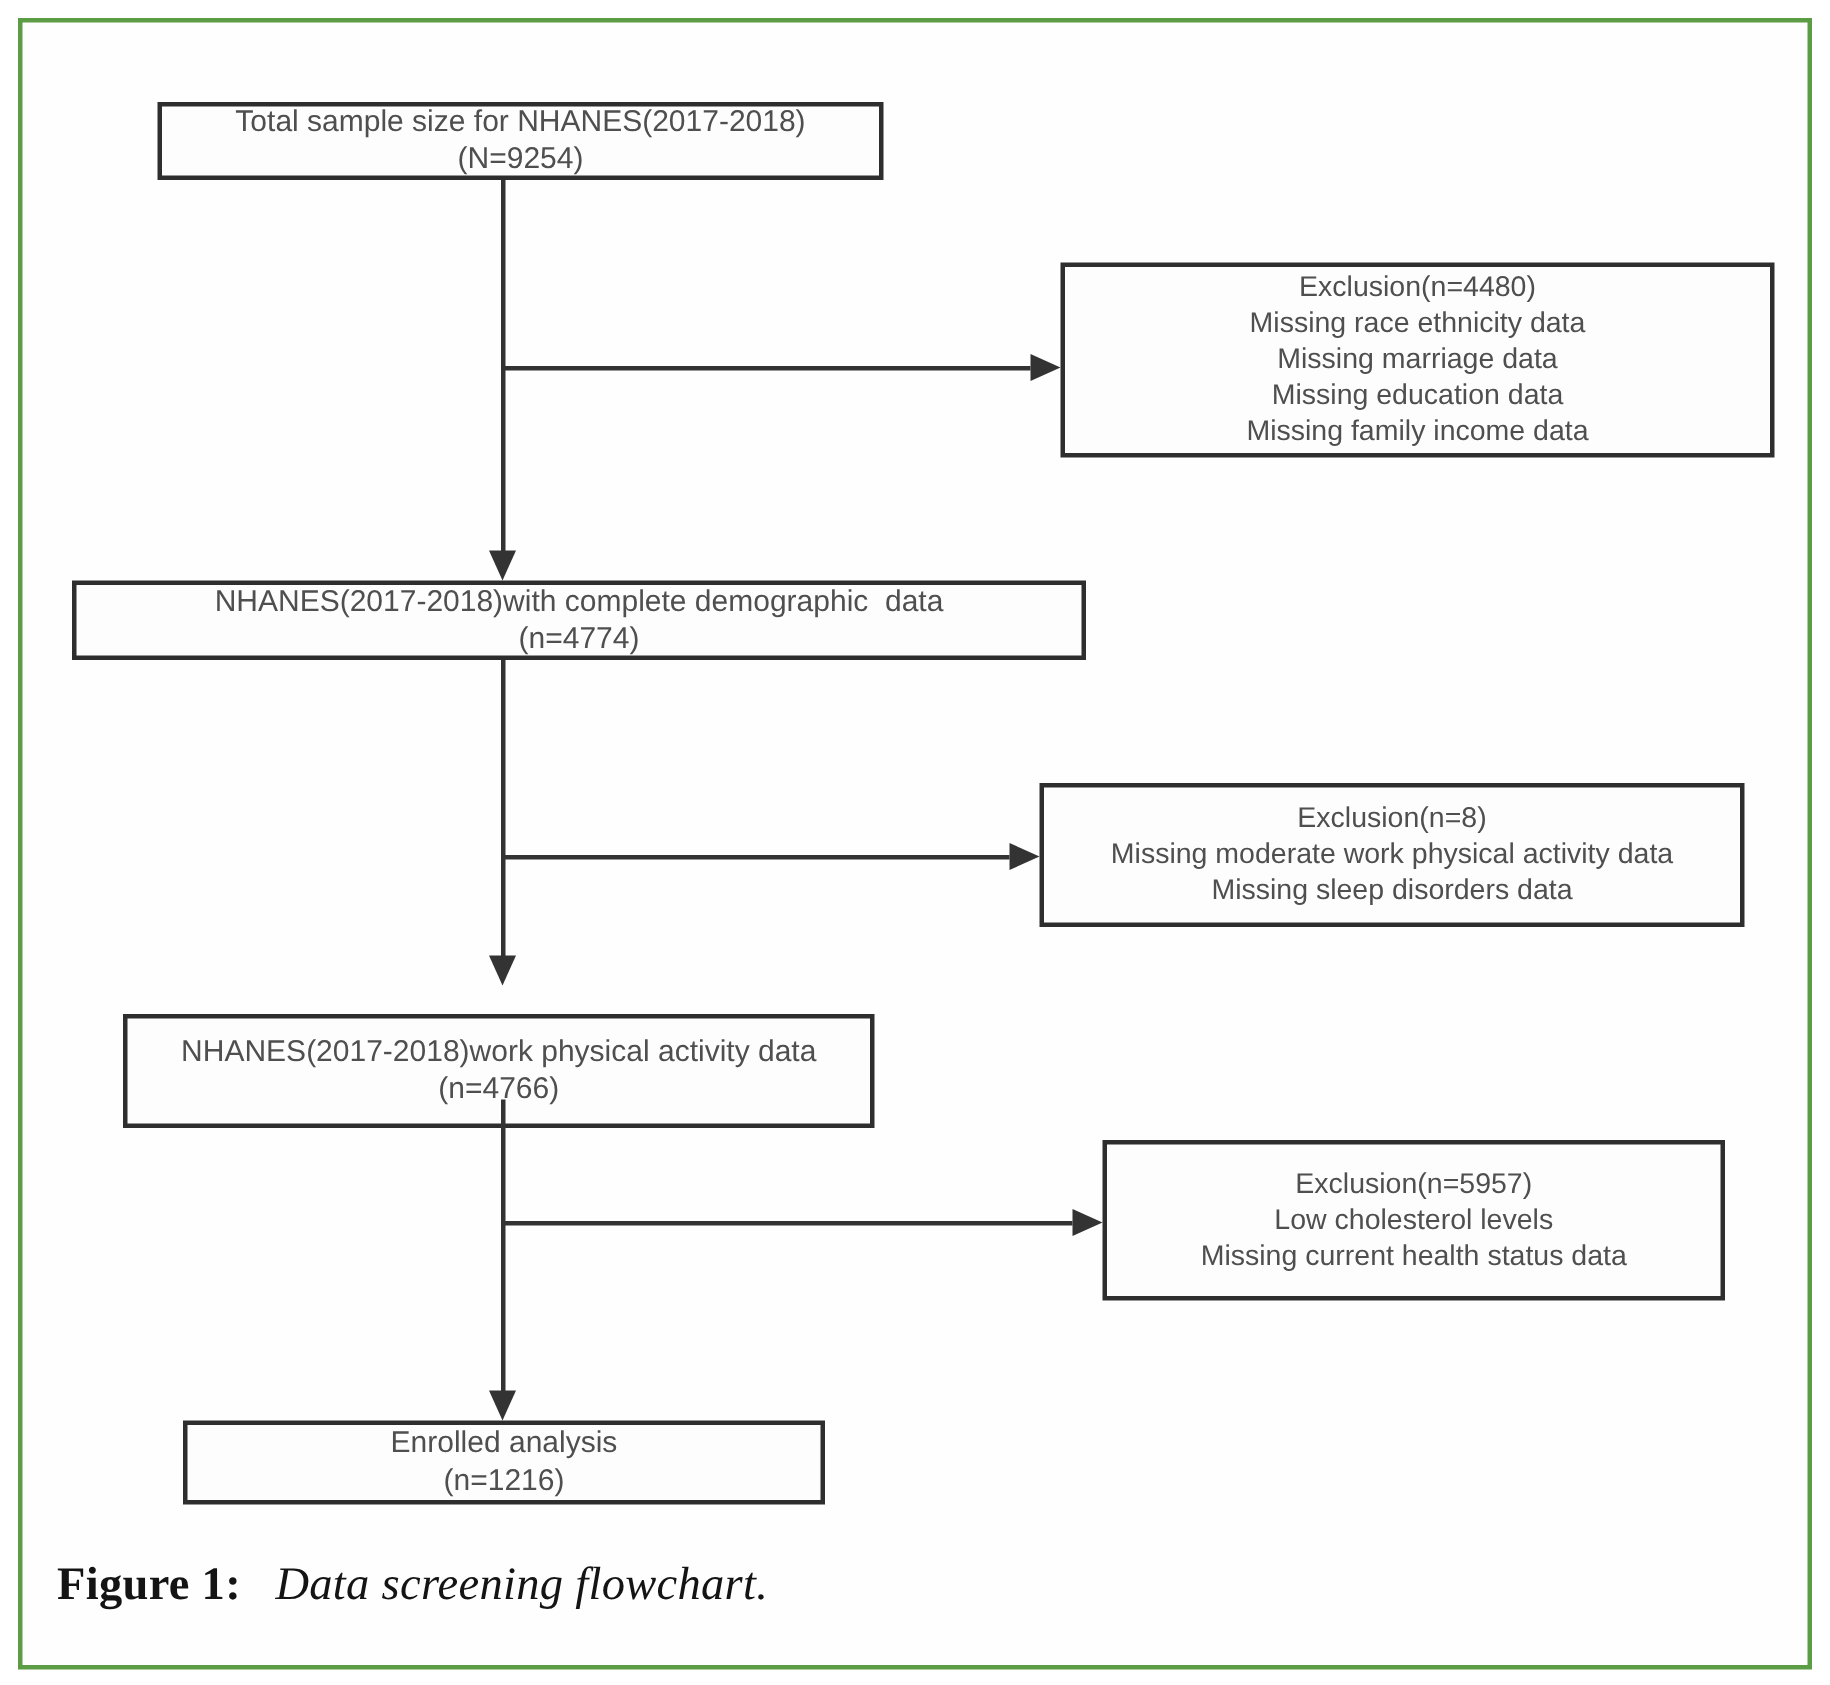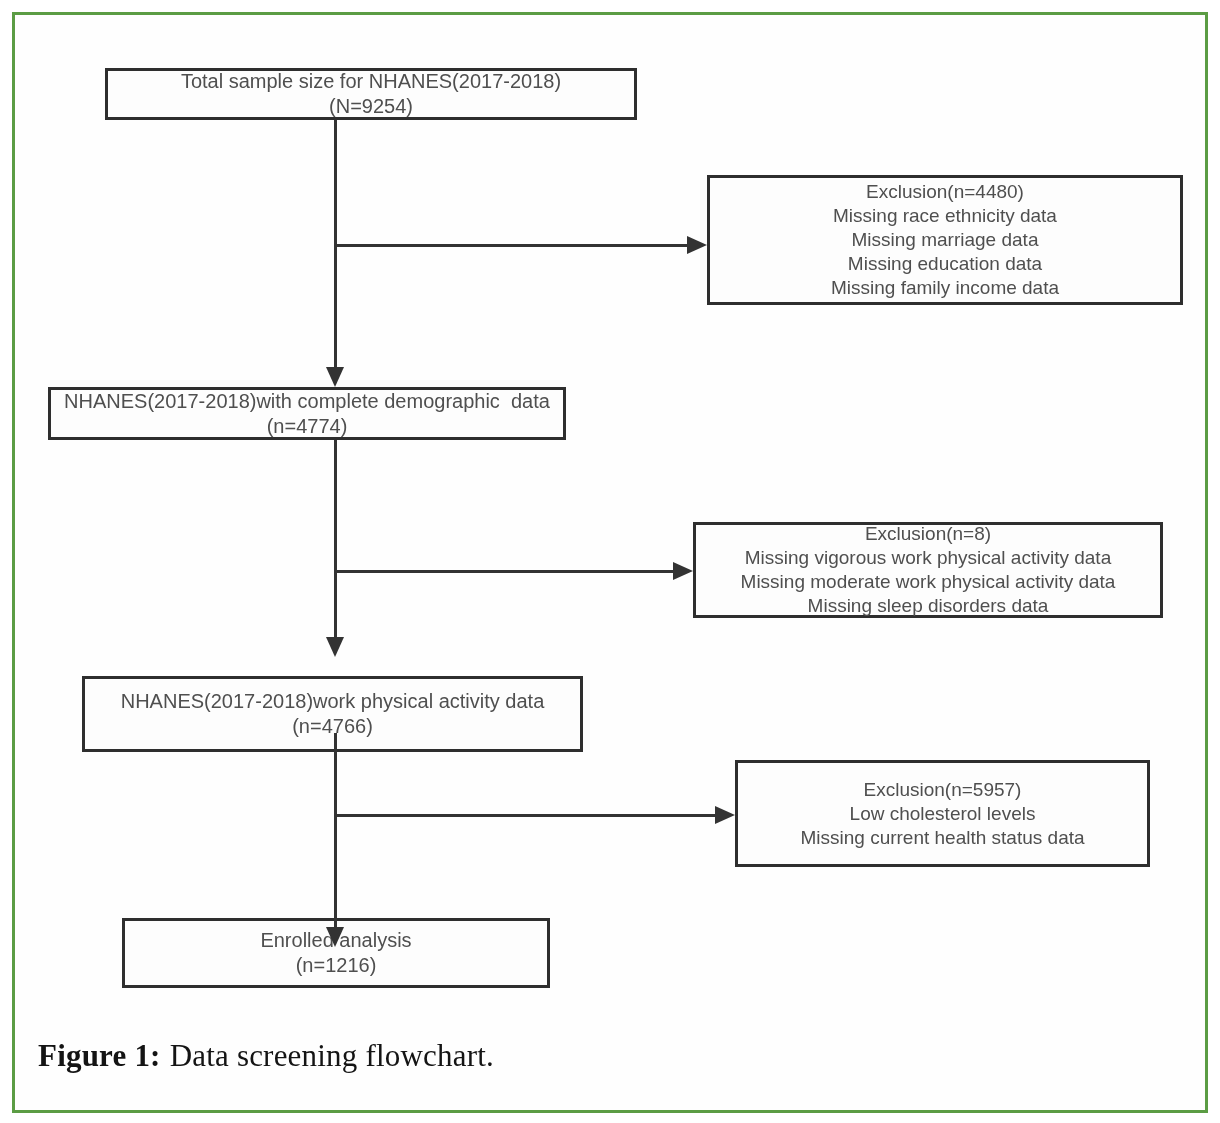--- a/index.html
+++ b/index.html
@@ -53,58 +53,57 @@
     border-bottom:9px solid transparent;
     border-left:20px solid var(--line-color);
   }
   .caption{
     position:absolute;left:38px;top:1038px;
     font-family:"Liberation Serif","DejaVu Serif",serif;
     font-size:31px;color:var(--caption-color);
     letter-spacing:0.2px;
   }
   .caption .cap-label{font-weight:bold;}
-  .caption .cap-text{margin-left:9px;}
+  .caption .cap-text{margin-left:23px;font-style:italic;}
 </style>
 </head>
 <body>
 
 <div class="frame"></div>
 
-<div class="box main-box" style="left:105px;top:68px;width:532px;height:52px">
+<div class="box main-box" style="left:105px;top:68px;width:484px;height:52px">
   <div class="line">Total sample size for NHANES(2017-2018)</div>
   <div class="line">(N=9254)</div>
 </div>
 
-<div class="box main-box" style="left:48px;top:387px;width:518px;height:53px">
+<div class="box main-box" style="left:48px;top:387px;width:676px;height:53px">
   <div class="line">NHANES(2017-2018)with complete demographic  data</div>
   <div class="line">(n=4774)</div>
 </div>
 
 <div class="box main-box" style="left:82px;top:676px;width:501px;height:76px">
   <div class="line">NHANES(2017-2018)work physical activity data</div>
   <div class="line">(n=4766)</div>
 </div>
 
-<div class="box main-box" style="left:122px;top:918px;width:428px;height:70px">
+<div class="box main-box" style="left:122px;top:947px;width:428px;height:56px">
   <div class="line">Enrolled analysis</div>
   <div class="line">(n=1216)</div>
 </div>
 
 <div class="box excl-box" style="left:707px;top:175px;width:476px;height:130px">
   <div class="line">Exclusion(n=4480)</div>
   <div class="line">Missing race ethnicity data</div>
   <div class="line">Missing marriage data</div>
   <div class="line">Missing education data</div>
   <div class="line">Missing family income data</div>
 </div>
 
 <div class="box excl-box" style="left:693px;top:522px;width:470px;height:96px">
   <div class="line">Exclusion(n=8)</div>
-  <div class="line">Missing vigorous work physical activity data</div>
   <div class="line">Missing moderate work physical activity data</div>
   <div class="line">Missing sleep disorders data</div>
 </div>
 
 <div class="box excl-box" style="left:735px;top:760px;width:415px;height:107px">
   <div class="line">Exclusion(n=5957)</div>
   <div class="line">Low cholesterol levels</div>
   <div class="line">Missing current health status data</div>
 </div>
 

